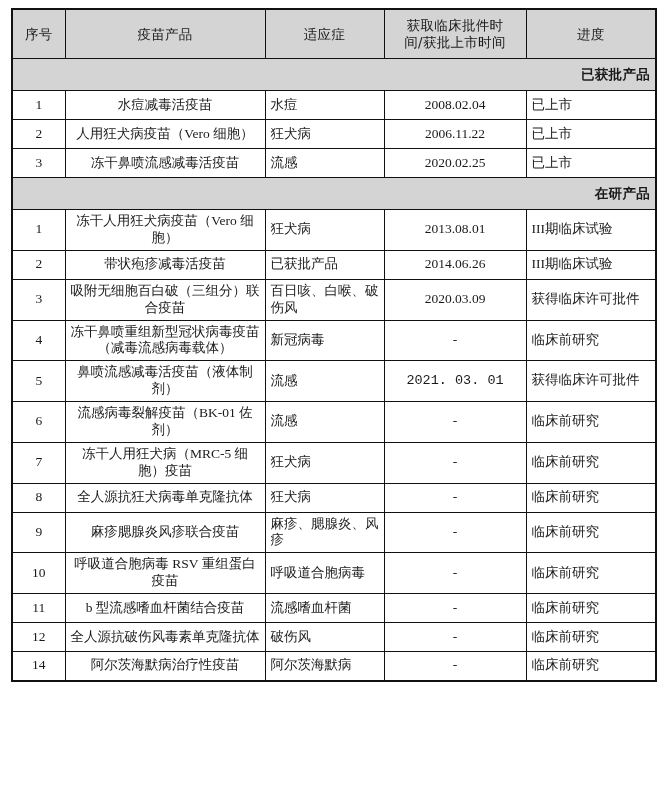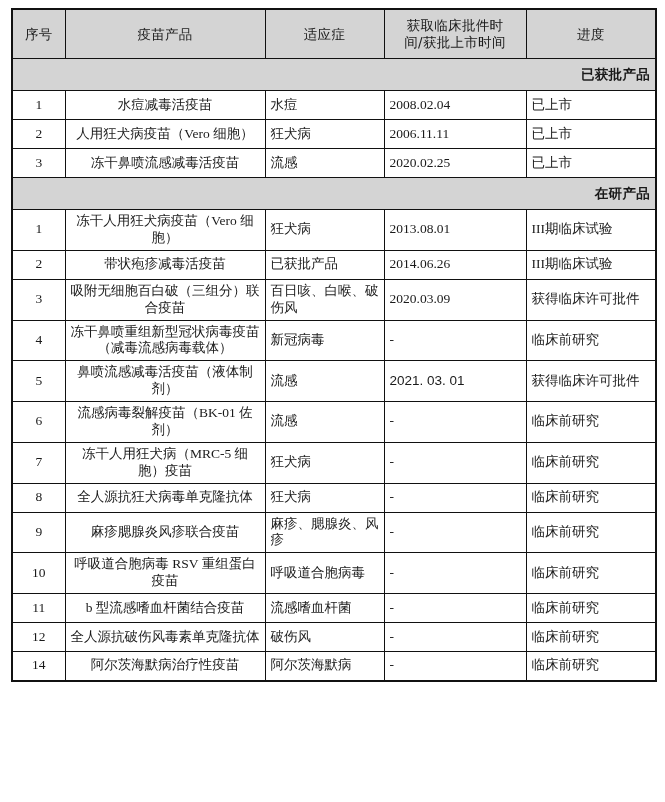--- a/index.html
+++ b/index.html
@@ -56,23 +56,23 @@
     font-weight: bold;
     text-align: right;
     height: 25px;
     font-family: "DejaVu Sans", "Liberation Sans", sans-serif;
     font-size: 13.5px;
     letter-spacing: 0.3px;
   }
   td.idx  { text-align: center; }
   td.prod { text-align: center; }
   td.ind  { text-align: left; }
-  td.date { }
+  td.date { text-align: center; }
   td.prog { text-align: left; }
-  td.bold { font-weight: bold; font-family: Liberation Sans, sans-serif; font-size: 13px; }
+  td.bold { font-weight: bold; font-family: Liberation Mono, monospace; font-size: 13px; }
   tbody tr { height: 29px; }
 </style>
 </head>
 <body>
 
 <div id="table-wrap">
   <table class="pipeline">
     <colgroup>
       <col class="c-idx">
       <col class="c-prod">
@@ -100,21 +100,21 @@
           <td class="idx">1</td>
           <td class="prod">水痘减毒活疫苗</td>
           <td class="ind">水痘</td>
           <td class="date">2008.02.04</td>
           <td class="prog">已上市</td>
         </tr>
         <tr>
           <td class="idx">2</td>
           <td class="prod">人用狂犬病疫苗（Vero 细胞）</td>
           <td class="ind">狂犬病</td>
-          <td class="date">2006.11.11</td>
+          <td class="date">2006.11.22</td>
           <td class="prog">已上市</td>
         </tr>
         <tr>
           <td class="idx">3</td>
           <td class="prod">冻干鼻喷流感减毒活疫苗</td>
           <td class="ind">流感</td>
           <td class="date">2020.02.25</td>
           <td class="prog">已上市</td>
         </tr>
         <tr class="section-row">

